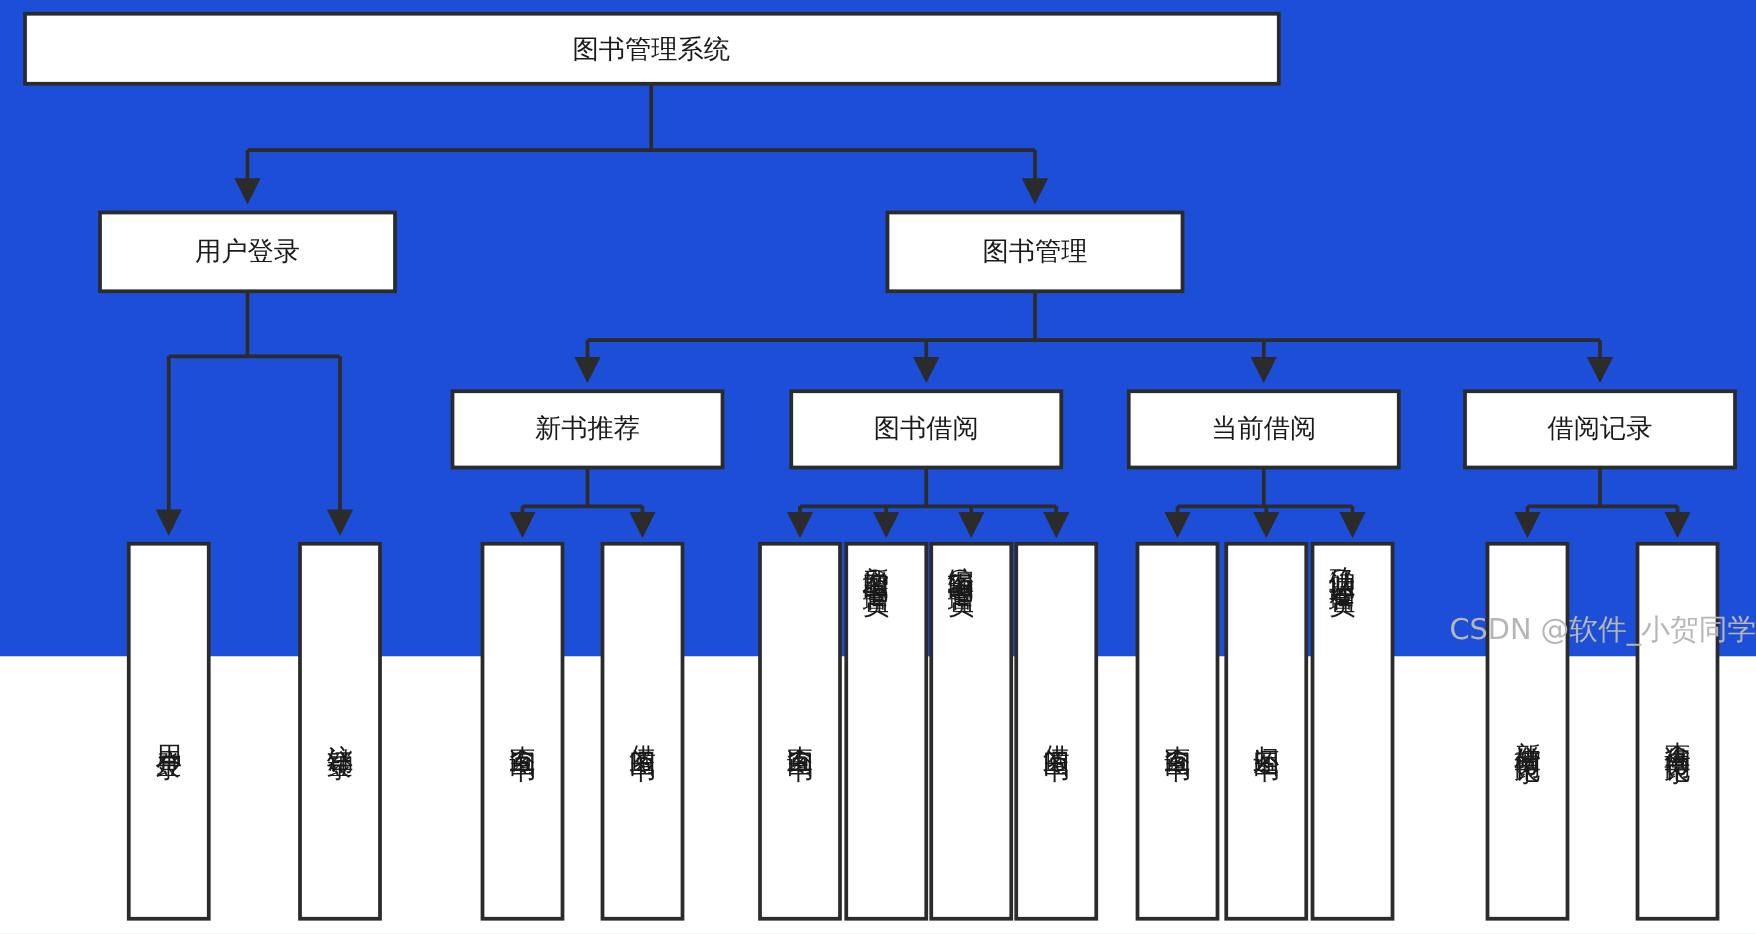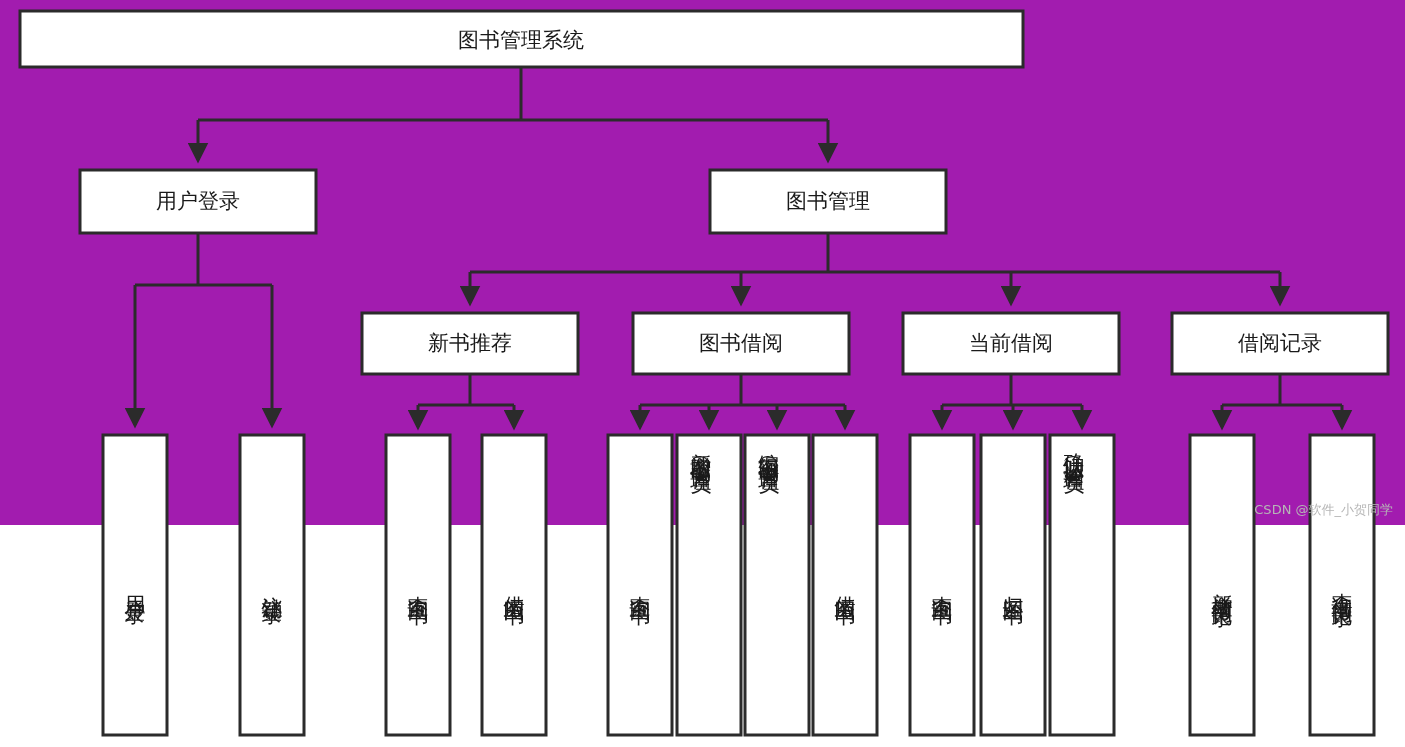--- a/index.html
+++ b/index.html
@@ -1,41 +1,41 @@
 <!DOCTYPE html>
 <html><head>
 <meta charset="utf-8">
 <style>
   html,body{margin:0;padding:0;background:#ffffff;}
   body{
     width:1405px;height:747px;
     font-family:"DejaVu Sans","Liberation Sans",sans-serif;
     overflow:hidden;
   }
-  #diagram-root{position:relative;width:1405px;height:525px;background:#a21caf;text-align:right;}
+  #diagram-root{position:relative;width:1405px;height:525px;background:#1d4ed8;text-align:right;}
   svg#tree{position:absolute;left:0;top:0;width:1405px;height:747px;display:block;}
   .node-box{fill:#ffffff;stroke:#2b2b2b;stroke-width:3;}
   .edge{fill:none;stroke:#2b2b2b;stroke-width:3;stroke-linecap:butt;stroke-linejoin:miter;}
   .arrow-head{fill:#2b2b2b;stroke:none;}
   .node-label{
     font-family:"DejaVu Sans","Liberation Sans",sans-serif;
     font-size:21px;fill:#1a1a1a;text-anchor:middle;dominant-baseline:middle;
   }
   .leaf-label{
     font-family:"DejaVu Sans","Liberation Sans",sans-serif;
     font-size:21px;fill:#1a1a1a;
     writing-mode:vertical-rl;
     text-orientation:upright;
     text-anchor:middle;
     letter-spacing:3px;
   }
   .watermark{
-    position:absolute;right:12px;bottom:6px;
+    position:absolute;right:0;bottom:6px;
     font-family:"DejaVu Sans","Liberation Sans",sans-serif;
-    font-size:13px;color:#b6b6b6;white-space:nowrap;user-select:none;margin-left:32px;
+    font-size:23px;color:#b6b6b6;white-space:nowrap;user-select:none;margin-left:32px;
   }
 </style>
 </head>
 <body>
 
 <div id="diagram-root">
 
   <svg id="tree" viewBox="0 0 1405 747" xmlns="http://www.w3.org/2000/svg">
 
     <defs>

